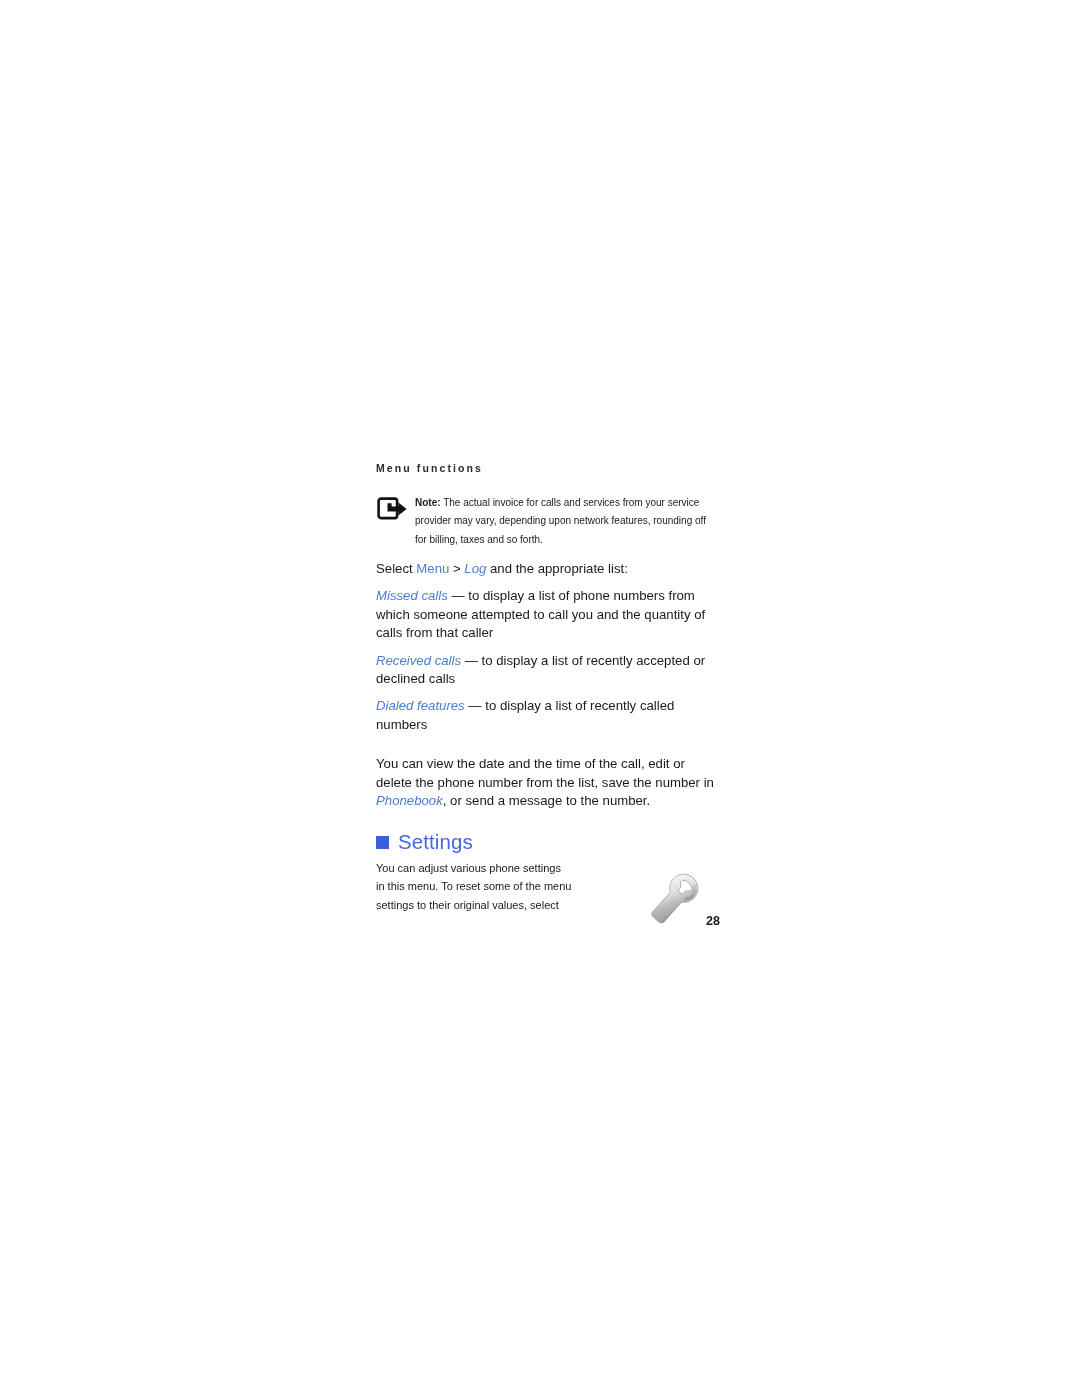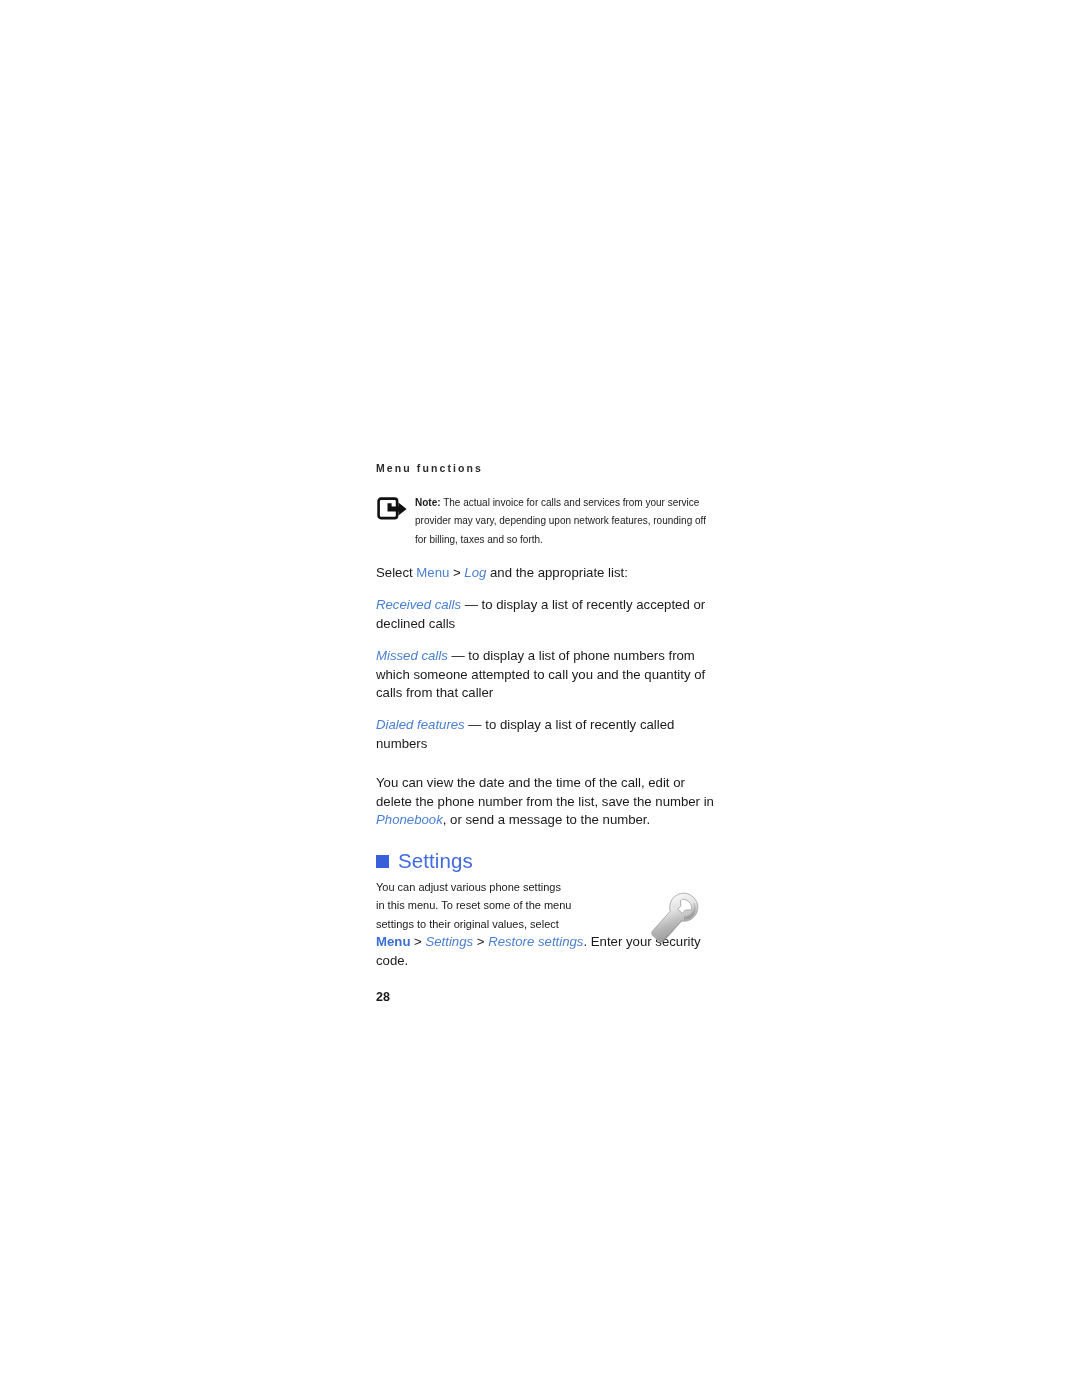--- a/index.html
+++ b/index.html
@@ -59,21 +59,21 @@
     margin-left: 39px;
     font-size: 10px;
     line-height: 18.4px;
     color: #1a1a1a;
   }
   .note-label {
     font-weight: bold;
   }
 
   p.body {
-    margin: 14px 0 9px 0;
+    margin: 0 0 9px 0;
     font-size: 13.2px;
     line-height: 18.4px;
     color: #1a1a1a;
   }
 
   .lnk {
     color: #4a7fd0;
   }
   .lnk-i {
     color: #4a7fd0;
@@ -123,24 +123,24 @@
   
   .wrench-wrap {
     position: absolute;
     left: 266px;
     top: 6px;
     width: 66px;
     height: 66px;
   }
 
   .folio {
-    margin-top: 20px;
     font-size: 12.5px;
     font-weight: bold;
     color: #1a1a1a;
+    text-align: right;
   }
 </style>
 </head>
 <body>
 
 <div class="page">
   <div class="content">
 
     <div class="running-head">Menu functions</div>
 
@@ -149,23 +149,23 @@
         <svg width="31" height="23" viewBox="0 0 31 23" xmlns="http://www.w3.org/2000/svg">
           <rect x="1.6" y="1.6" width="18.5" height="19.5" rx="2.4" ry="2.4" fill="#ffffff" stroke="#111111" stroke-width="2.6"></rect>
           <path d="M10.5 6.2 L10.5 14.6 L21.4 14.6 L21.4 18.6 L29.6 12.0 L21.4 5.4 L21.4 9.4 L14.6 9.4 L14.6 6.2 Z" fill="#111111"></path>
         </svg>
       </span>
       <div class="note-text"><span class="note-label">Note:</span><span> The actual invoice for calls and services from your service provider may vary, depending upon network features, rounding off for billing, taxes and so forth.</span></div>
     </div>
 
     <p class="body"><span>Select </span><span class="lnk">Menu</span><span> &gt; </span><span class="lnk-i">Log</span><span> and the appropriate list:</span></p>
 
+    <p class="body"><span class="lnk-i">Missed calls</span><span> — to display a list of phone numbers from which someone attempted to call you and the quantity of calls from that caller</span></p>
+
     <p class="body"><span class="lnk-i">Received calls</span><span> — to display a list of recently accepted or declined calls</span></p>
-
-    <p class="body"><span class="lnk-i">Missed calls</span><span> — to display a list of phone numbers from which someone attempted to call you and the quantity of calls from that caller</span></p>
 
     <p class="body"><span class="lnk-i">Dialed features</span><span> — to display a list of recently called numbers</span></p>
 
 
     <p class="body" style="margin-top:21px;"><span>You can view the date and the time of the call, edit or delete the phone number from the list, save the number in </span><span class="lnk-i">Phonebook</span><span>, or send a message to the number.</span></p>
 
     <div class="section-head">
       <span class="section-bullet"></span>
       <span class="section-title">Settings</span>
     </div>
@@ -210,19 +210,18 @@
                      C26.8 14.2 29.5 12.5 33 12.5 Z" fill="url(#wrBody)" stroke="#9a9a9a" stroke-width="0.7"></path>
             <path d="M28.4 9.6 C24.2 11.8 21.6 15.6 21.6 20.0 C21.6 23.0 22.7 25.6 24.6 27.6 L27.6 25.2 C26.2 23.8 25.4 22.0 25.4 20.0 C25.4 16.8 26.6 14.0 28.4 12.2 Z" fill="url(#wrHi)" opacity="0.95"></path>
             <path d="M41.0 31.0 L41.0 58.3 C41.0 60.1 39.8 61.3 38.2 61.6 L38.2 30.2 Z" fill="url(#wrShade)" opacity="0.85"></path>
             <path d="M38.0 9.0 C42.8 11.4 45.6 15.4 45.6 20.0 C45.6 23.6 44.2 26.6 41.6 28.8 L39.4 26.6 C41.4 24.8 42.6 22.6 42.6 20.0 C42.6 16.2 40.8 13.0 37.4 11.0 Z" fill="url(#wrShade)" opacity="0.7"></path>
           </g>
         </svg>
       </span>
 
       <p class="settings-para">You can adjust various phone settings in this menu. To reset some of the menu settings to their original values, select</p>
 
-      <p class="settings-tail"><span class="lnk-b">Menu</span><span> &gt; </span><span class="lnk-i">Settings</span><span> &gt; </span><span class="lnk-i">Restore settings</span><span>. Enter your security code.</span></p>
     </div>
 
     <div class="folio">28</div>
 
   </div>
 </div>
 
 </body></html>

